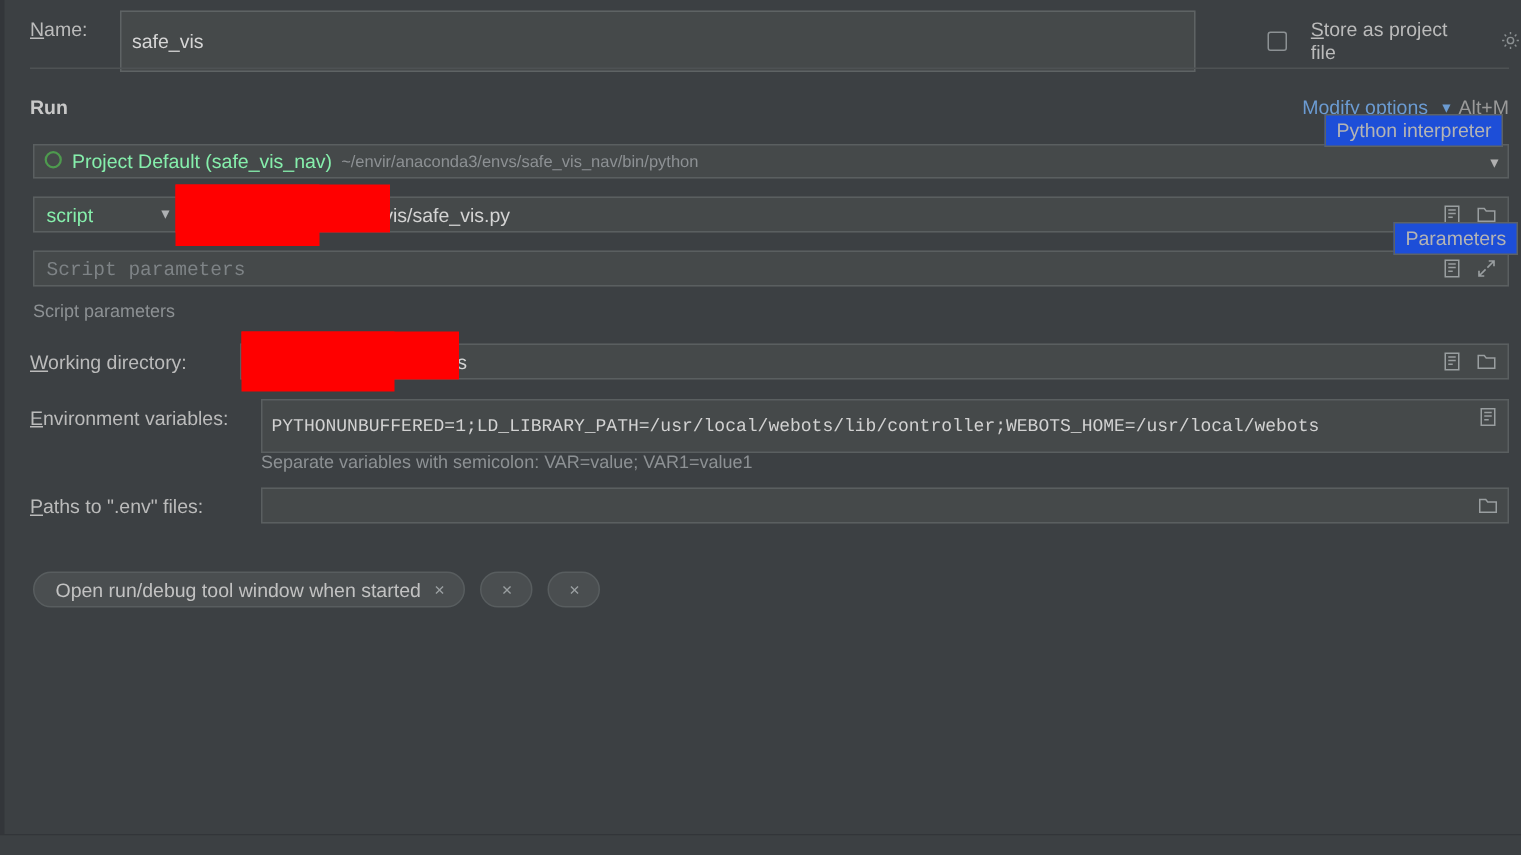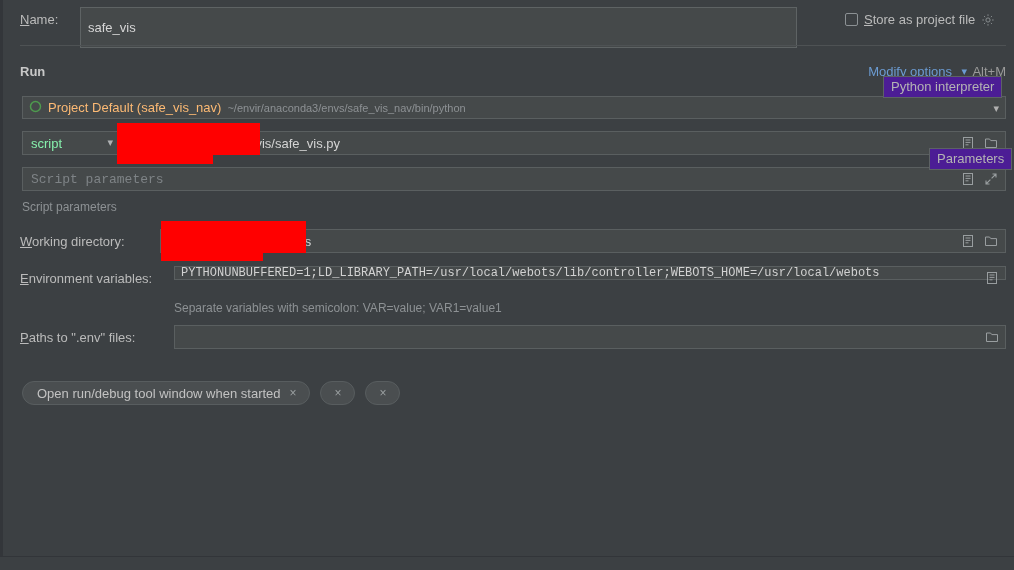--- a/index.html
+++ b/index.html
@@ -30,21 +30,21 @@
     position: absolute; left: 80px; top: 7px;
     width: 717px; height: 41px;
     background: #45494a; border: 1px solid #5e6364;
     color: #d6d6d6; font-size: 13px;
     padding: 0 7px; line-height: 23px;
     font-family: "Liberation Sans", sans-serif;
     outline: none;
   }
   .store-wrap {
     position: absolute; left: 845px; top: 12px;
-    display: flex; align-items: center; gap: 6px;
+    display: flex; align-items: center; gap: 16px;
   }
   .cbox {
     width: 13px; height: 13px;
     border: 1px solid #8c9194; background: #3c4043;
     border-radius: 2px; display: inline-block;
   }
   .store-label { font-size: 13px; color: #bbbbbb; }
   .store-label .mn { text-decoration: underline; }
   .gear-icon { width: 14px; height: 14px; opacity: .75; display:block; }
 
@@ -67,37 +67,37 @@
   .modify-chev {
     position: absolute; right: 47px; top: 65px;
     color: #6b9bd2; font-size: 11px;
   }
   .modify-shortcut {
     position: absolute; right: 8px; top: 64px;
     font-size: 13px; color: #9a9a9a; white-space: nowrap;
   }
   .tooltip {
     position: absolute;
-    background: #4c1d95; border: 1px solid #5d6264;
+    background: #1d4ed8; border: 1px solid #5d6264;
     color: #b4b4b4; font-size: 13px;
     padding: 2px 7px 3px 7px; white-space: nowrap;
     z-index: 40;
   }
   .tip-interp { left: 883px; top: 76px; }
   .tip-params { left: 929px; top: 148px; }
 
   
   .interp {
     position: absolute; left: 22px; top: 96px;
     width: 984px; height: 23px;
     background: #45494a; border: 1px solid #5a5f60;
     display: flex; align-items: center; padding: 0 6px;
   }
   .py-env-icon { width: 13px; height: 13px; margin-right: 6px; flex: none; }
-  .interp-main { font-size: 13px; color: #fdba74; white-space: nowrap; }
+  .interp-main { font-size: 13px; color: #86efac; white-space: nowrap; }
   .interp-path { font-size: 11px; color: #8d9194; margin-left: 6px; white-space: nowrap; }
   .combo-chev-right {
     position: absolute; right: 6px; top: 5px;
     color: #b0b0b0; font-size: 11px;
   }
 
   
   .script-combo {
     position: absolute; left: 22px; top: 131px;
     width: 98px; height: 24px;
@@ -142,21 +142,21 @@
     background: #45494a; border: 1px solid #5a5f60;
     display: flex; align-items: center; padding-left: 8px;
   }
   .wd-field .val { font-size: 13px; color: #d4d4d4; white-space: nowrap; }
 
   
   .env-label { position: absolute; left: 20px; top: 271px; font-size: 13px; color: #bbbbbb; }
   .env-label .mn { text-decoration: underline; }
   .env-field {
     position: absolute; left: 174px; top: 266px;
-    width: 832px; height: 14px;
+    width: 832px; height: 36px;
     background: #45494a; border: 1px solid #5a5f60;
     display: flex; align-items: center; padding-left: 6px;
   }
   .env-field .val {
     font-size: 12px; color: #d2d2d2;
     font-family: "Liberation Mono", monospace; white-space: nowrap;
   }
   .hint-env {
     position: absolute; left: 174px; top: 301px;
     font-size: 12px; color: #8d9194;

